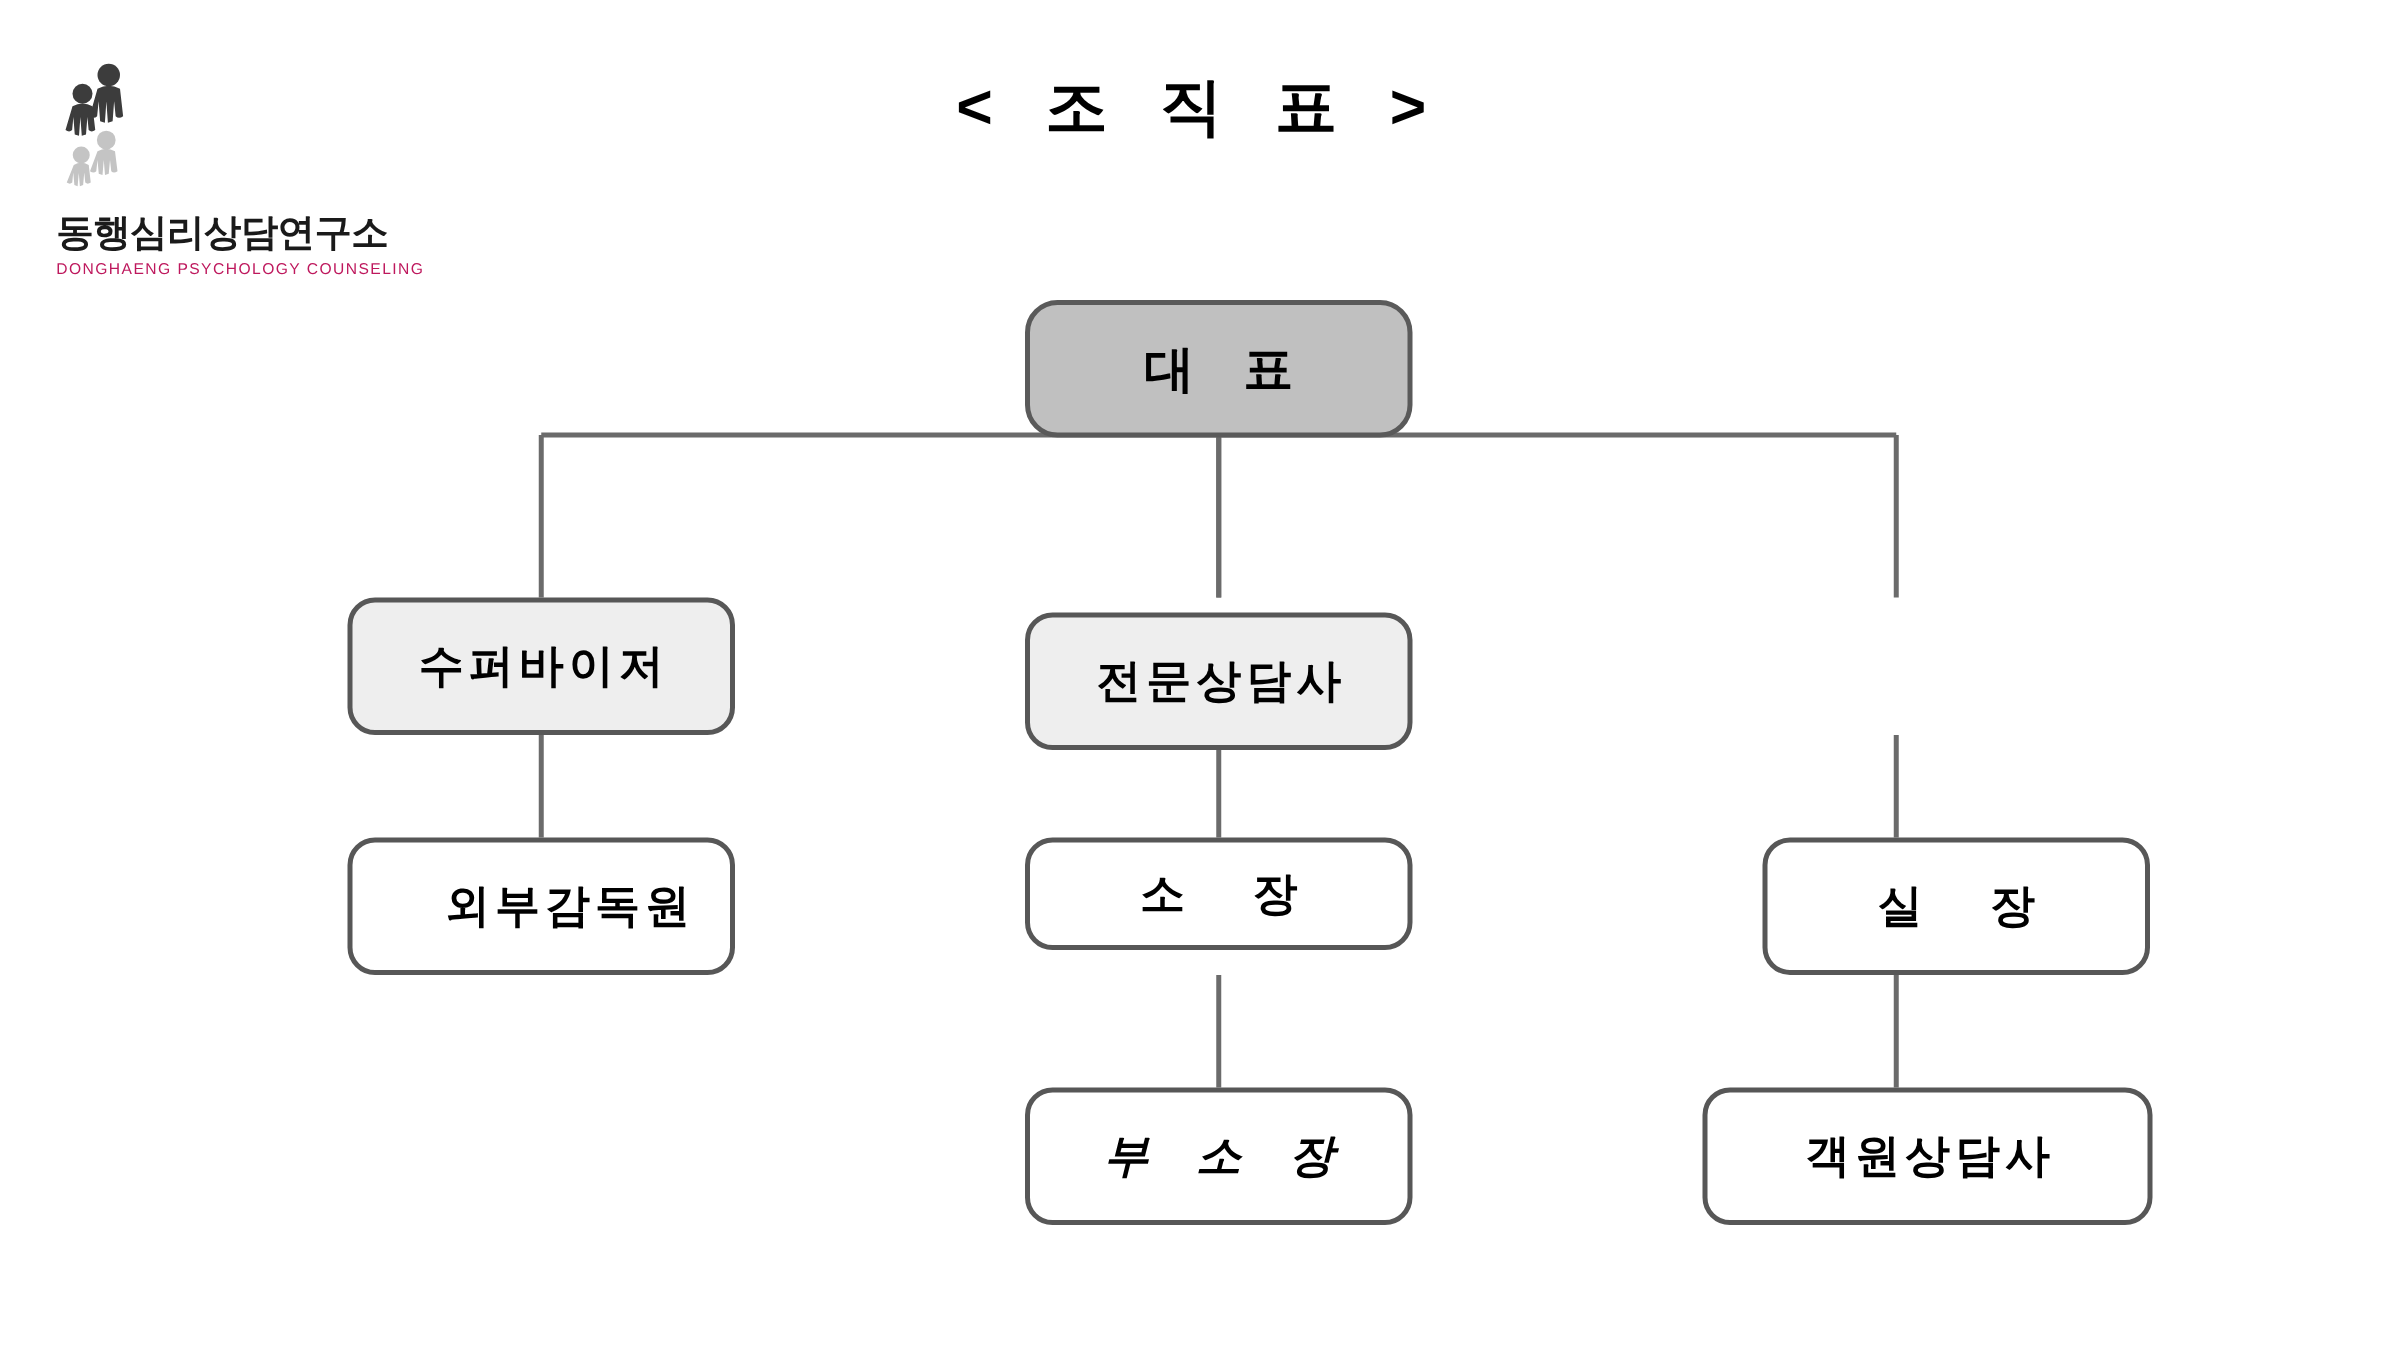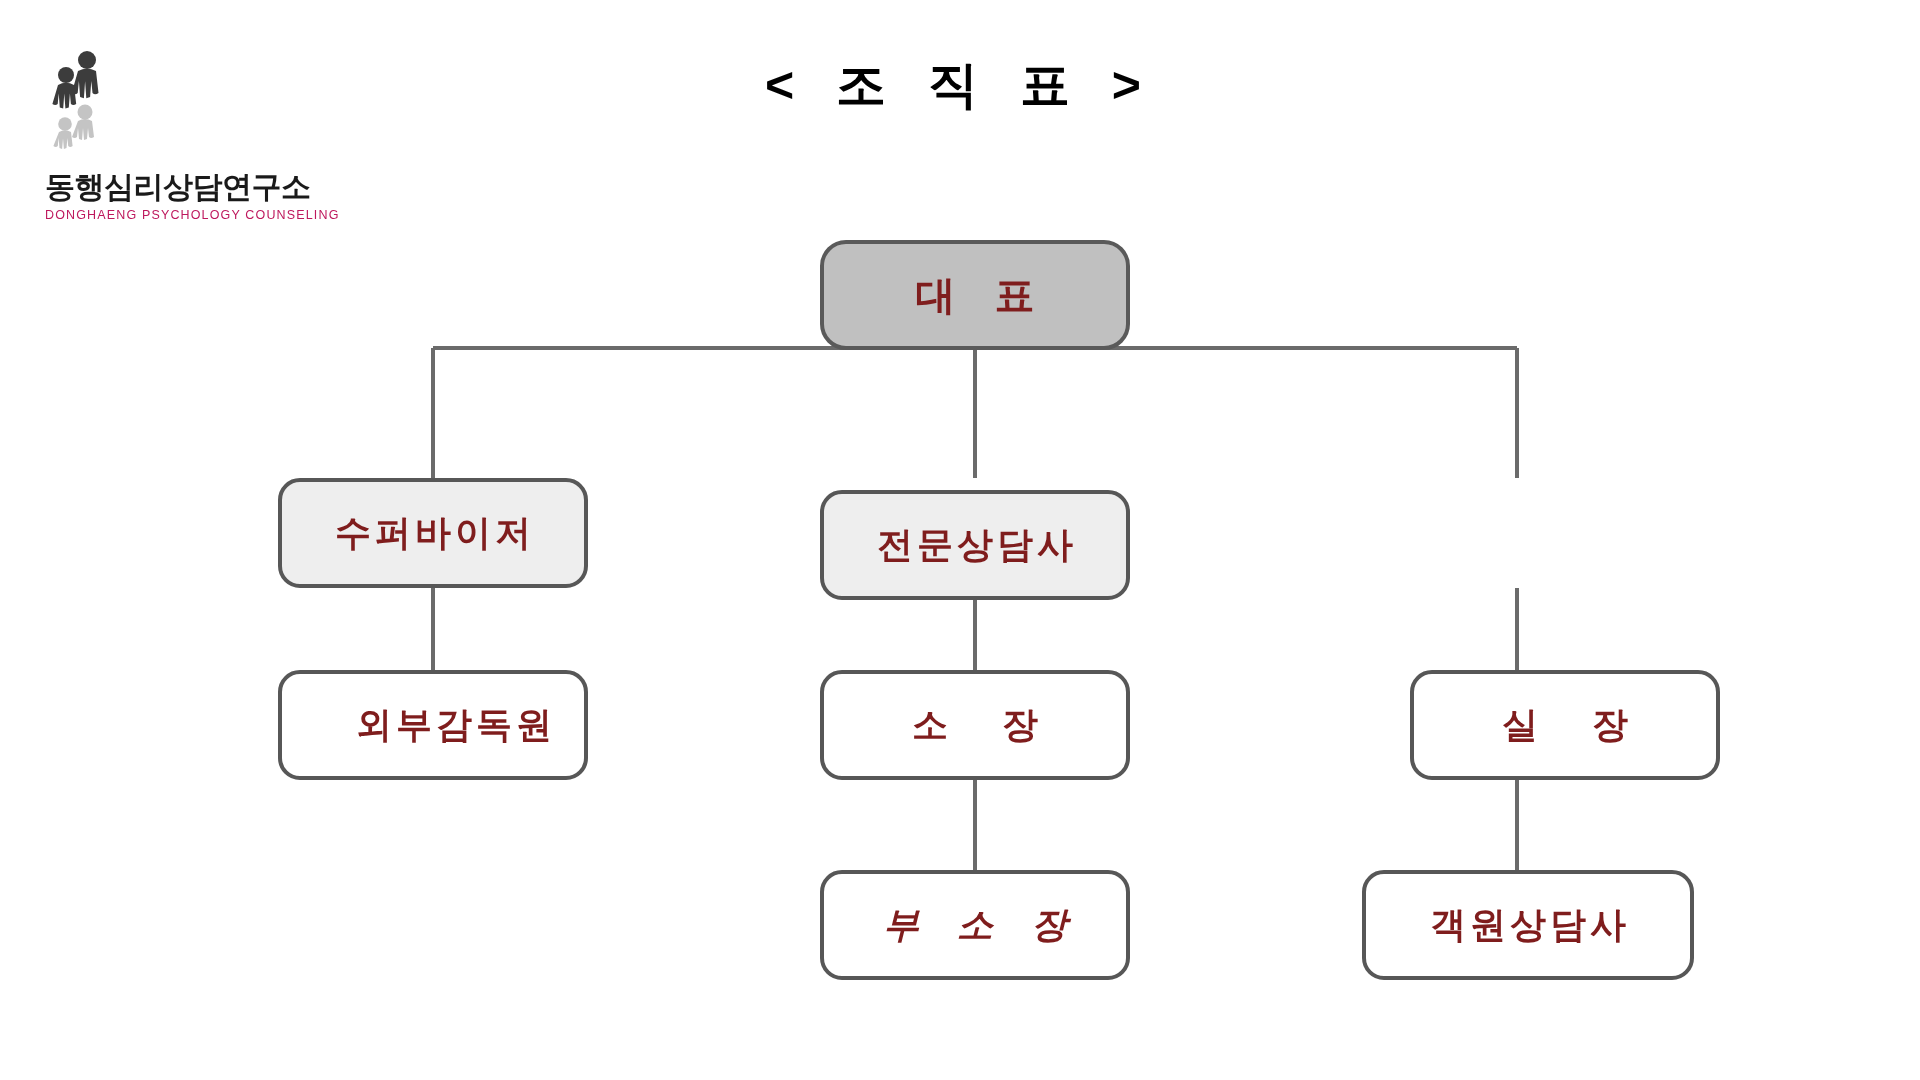--- a/index.html
+++ b/index.html
@@ -86,21 +86,21 @@
 
   .node {
     position: absolute;
     box-sizing: border-box;
     border: 4px solid #575757;
     border-radius: 22px;
     display: flex;
     align-items: center;
     justify-content: center;
     background: #ffffff;
-    color: #7f1d1d;
+    color: #000000;
     font-weight: 700;
     white-space: nowrap;
   }
   .node.lvl-root {
     background: #c0c0c0;
     border-color: #5a5a5a;
     font-size: 40px;
     letter-spacing: 14px;
     text-indent: 14px;
     border-radius: 26px;
@@ -174,25 +174,25 @@
     </div>
     <div class="node lvl-2" style="left: 278px; top: 478px; width: 310px; height: 110px; background: rgb(238, 238, 238);">
       <span>수퍼바이저</span>
     </div>
     <div class="node lvl-2" style="left: 820px; top: 478px; width: 310px; height: 110px; background: rgb(238, 238, 238); margin-top: 12px;">
       <span>전문상담사</span>
     </div>
     <div class="node lvl-3" style="left: 278px; top: 670px; width: 310px; height: 110px; background: rgb(255, 255, 255); padding-left: 42px;">
       <span>외부감독원</span>
     </div>
-    <div class="node lvl-3 wide-space" style="left: 820px; top: 670px; width: 310px; height: 110px; background: rgb(255, 255, 255); align-items: center;">
+    <div class="node lvl-3 wide-space" style="left: 820px; top: 670px; width: 310px; height: 90px; background: rgb(255, 255, 255); align-items: center;">
       <span>소 장</span>
     </div>
     <div class="node lvl-3 wide-space" style="left: 1390px; top: 670px; width: 310px; height: 110px; background: rgb(255, 255, 255); margin-left: 20px;">
       <span>실 장</span>
     </div>
     <div class="node lvl-4 mid-space" style="left: 820px; top: 870px; width: 310px; height: 110px; background: rgb(255, 255, 255); font-style: italic;">
       <span>부 소 장</span>
     </div>
-    <div class="node lvl-4" style="left: 1362px; top: 870px; width: 332px; height: 110px; background: rgb(255, 255, 255);">
+    <div class="node lvl-4" style="left: 1362px; top: 870px; width: 360px; height: 110px; background: rgb(255, 255, 255);">
       <span>객원상담사</span>
     </div>
   </div>
 
 </body></html>

